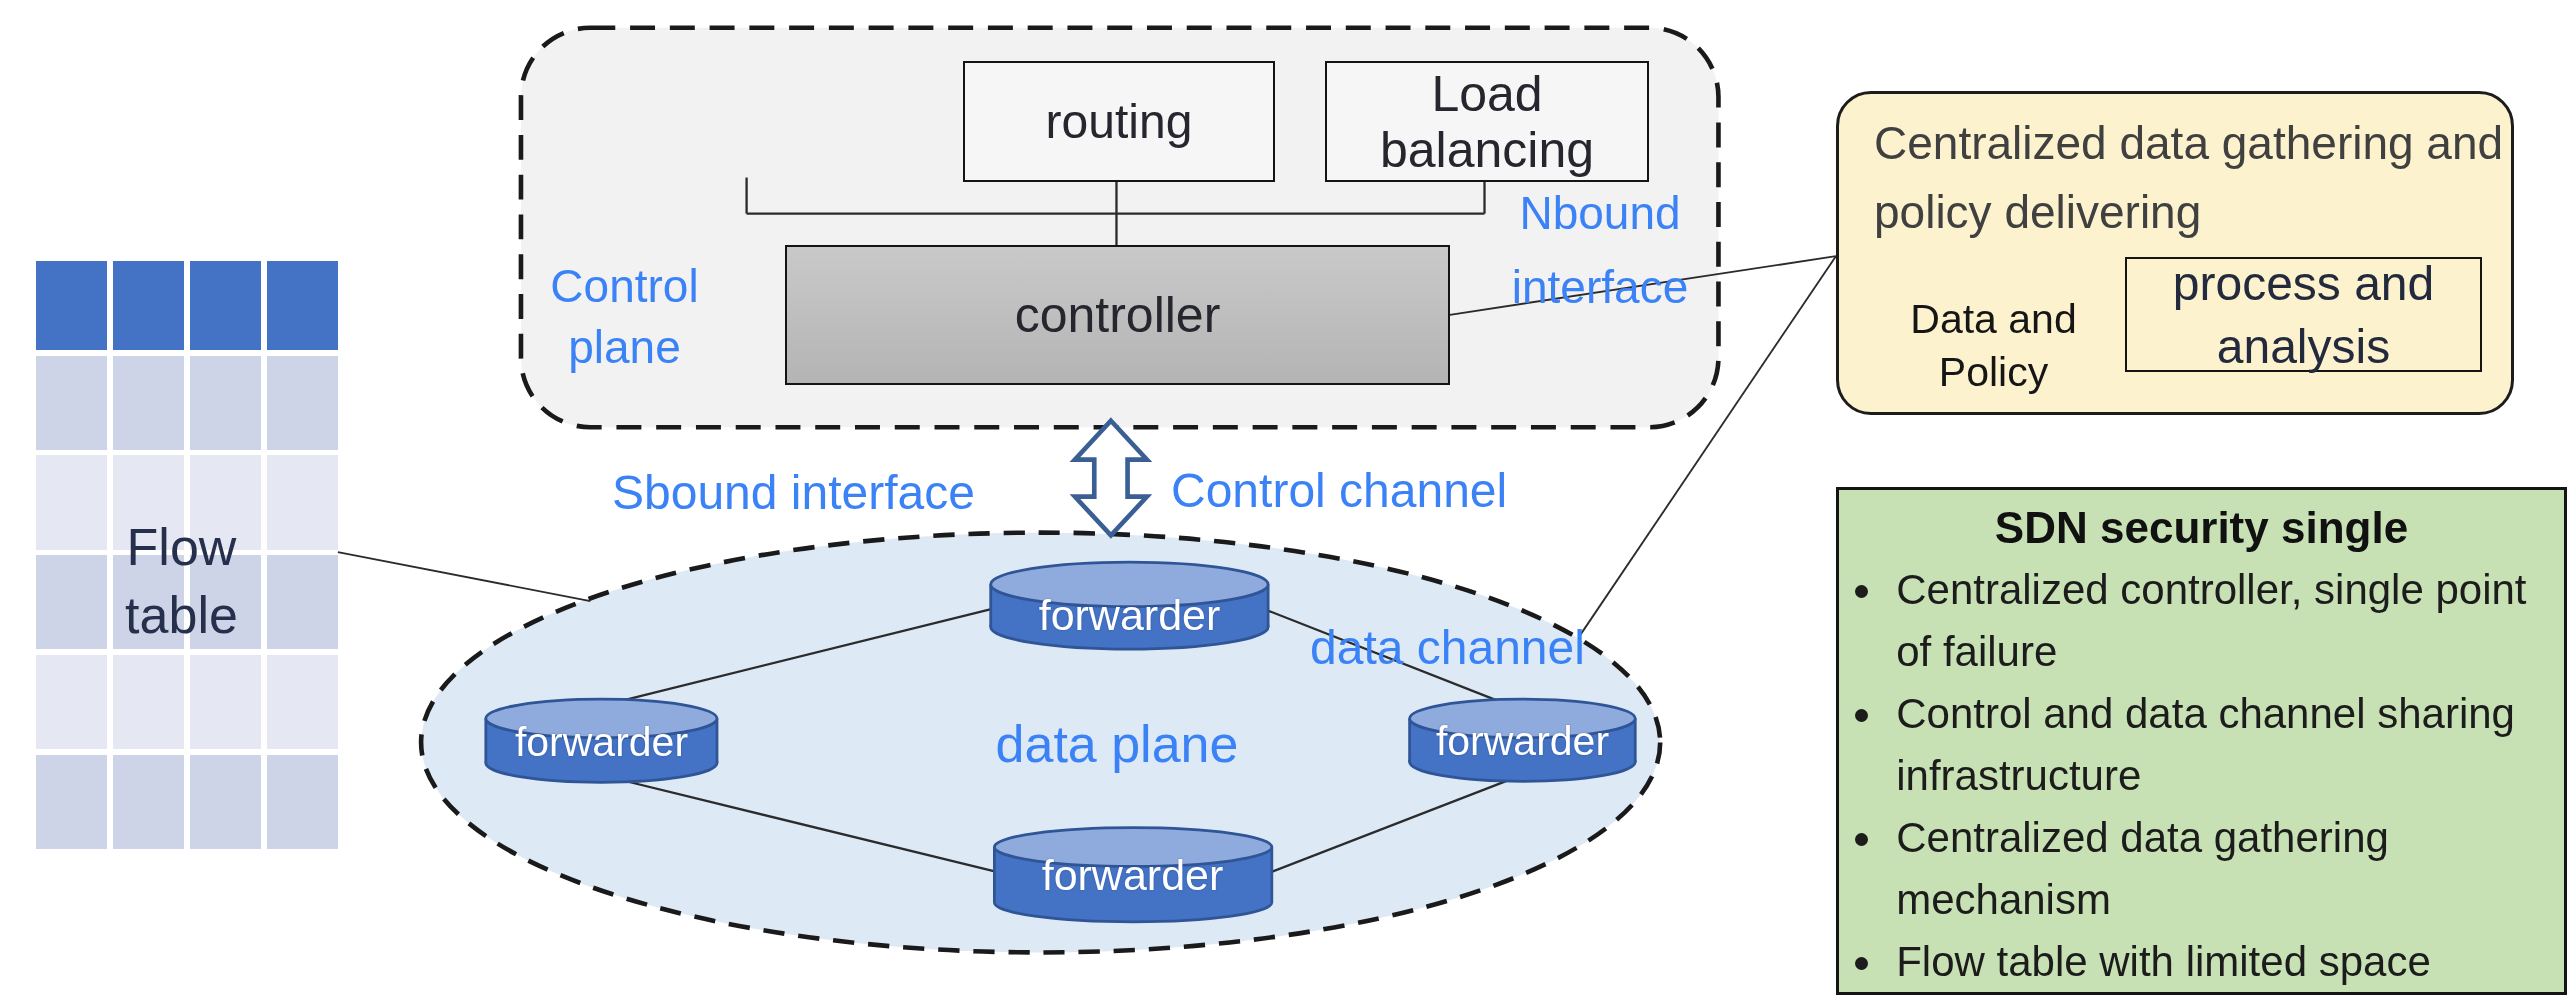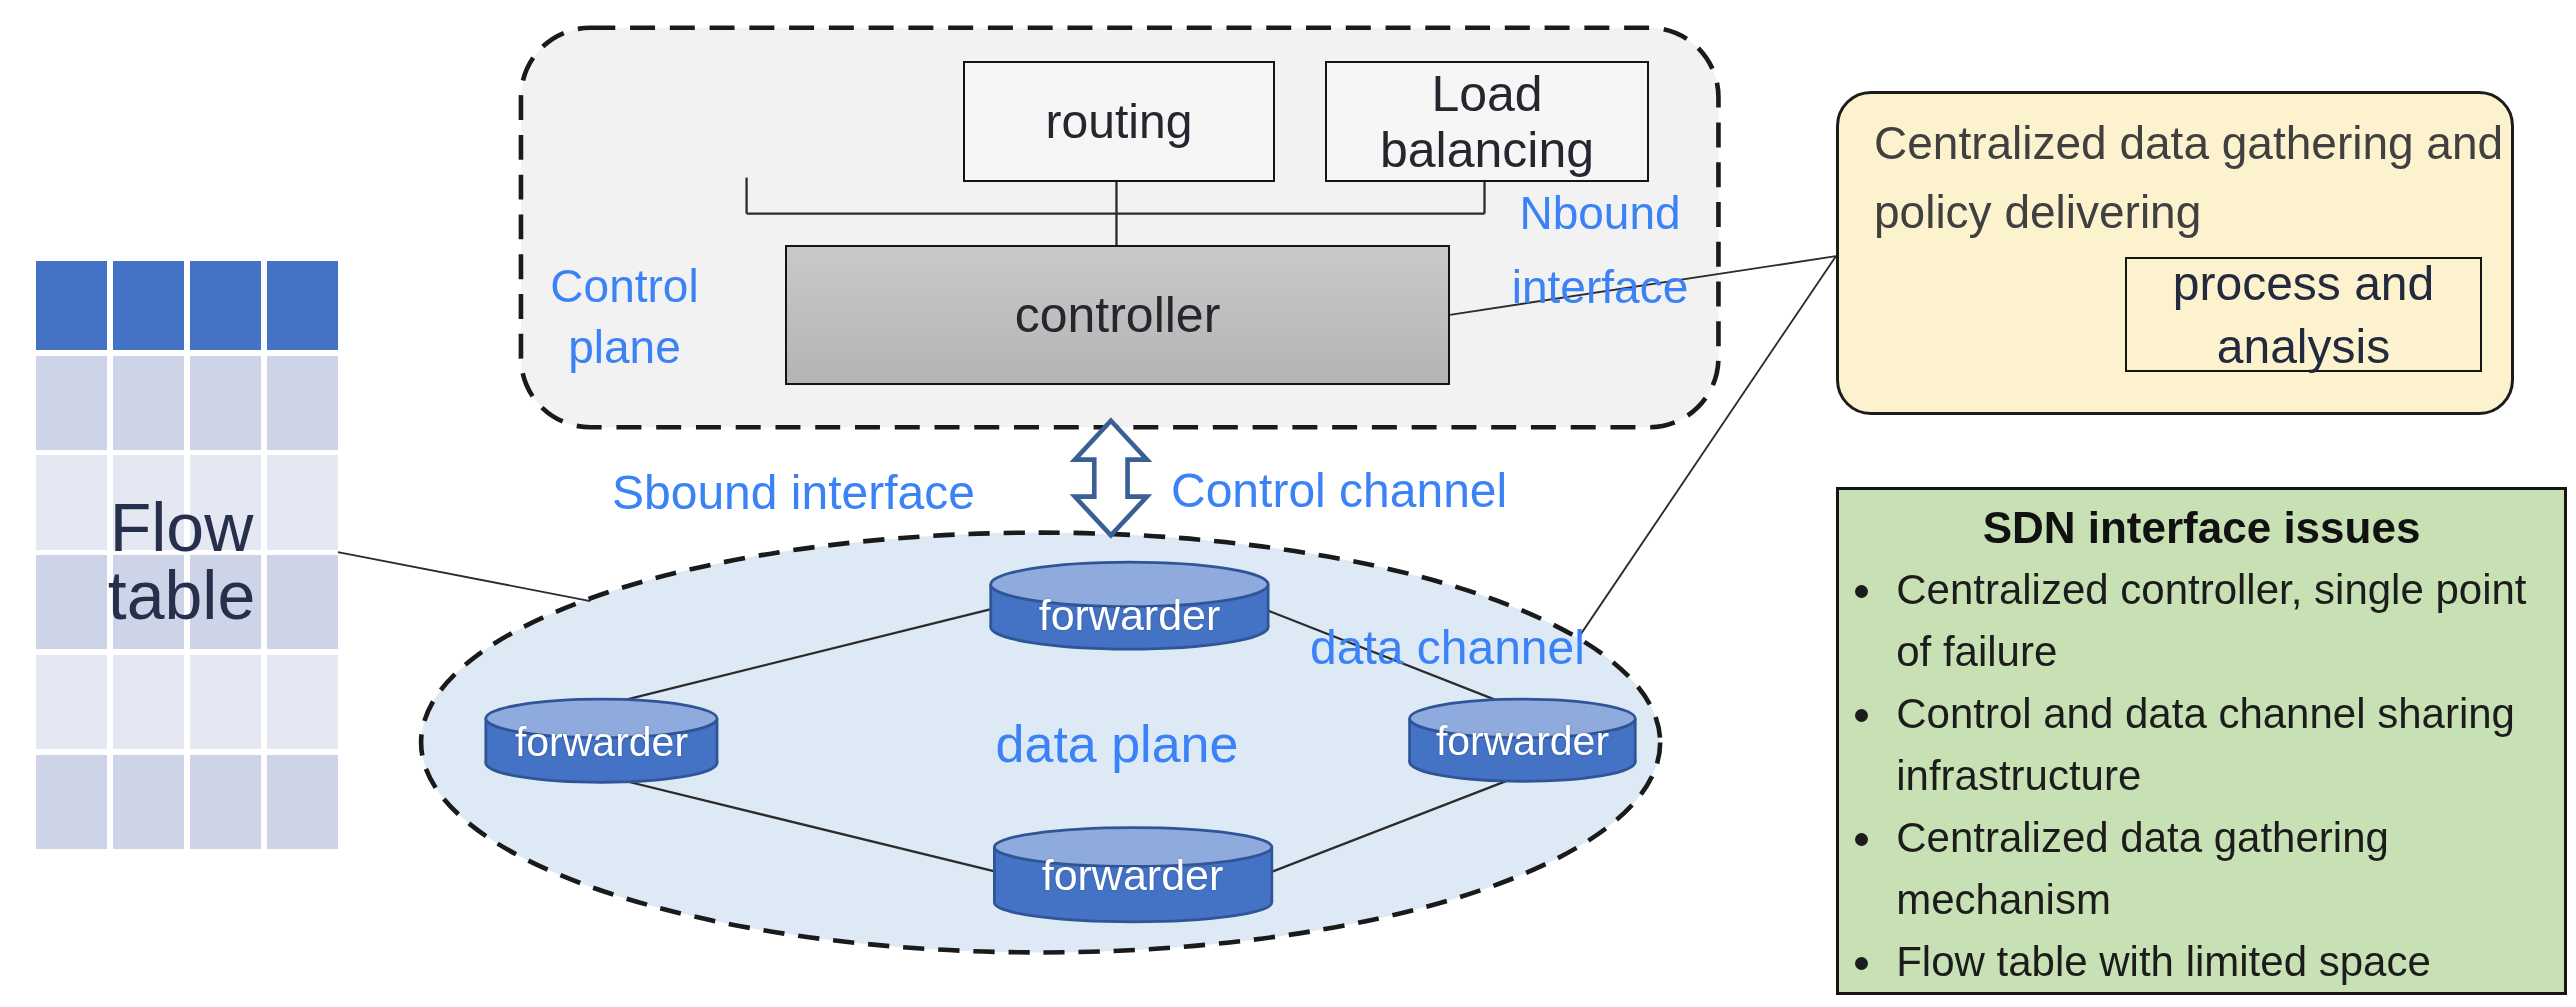--- a/index.html
+++ b/index.html
@@ -173,33 +173,36 @@
     <div class="cell ra"></div>
     <div class="cell rb"></div>
     <div class="cell rb"></div>
     <div class="cell rb"></div>
     <div class="cell rb"></div>
     <div class="cell ra"></div>
     <div class="cell ra"></div>
     <div class="cell ra"></div>
     <div class="cell ra"></div>
   </div>
-  <div class="abs ctr" style="left:89px;top:493px;width:185px;font-size:68px;line-height:68px;color:var(--navy-text);z-index:3;justify-content:center;">
+  <div class="abs ctr" style="left:89px;top:513px;width:185px;font-size:52px;line-height:68px;color:var(--navy-text);z-index:3;justify-content:center;">
     <span>Flow table</span>
   </div>
 
   <div class="abs yellow-box" style="left:1836px;top:91px;width:678px;height:324px;box-sizing:border-box;">
     <div class="yellow-title">Centralized data gathering and policy delivering</div>
   </div>
+  <div class="abs ctr gold-label" style="left:1892px;top:292px;width:203px;height:107px;">
+    <span>Data and Policy</span>
+  </div>
   <div class="abs ctr process-box" style="left:2125px;top:257px;width:357px;height:115px;box-sizing:border-box;">
     <span style="display:inline-block;width:296px;">process and analysis</span>
   </div>
 
   <div class="abs green-box" style="left:1836px;top:487px;width:731px;height:508px;">
-    <div class="green-title">SDN interface issues</div>
+    <div class="green-title">SDN security single</div>
     <ul>
       <li>Centralized controller, single point of failure</li>
       <li>Control and data channel sharing infrastructure</li>
       <li>Centralized data gathering mechanism</li>
       <li>Flow table with limited space</li>
     </ul>
   </div>
 
 </div>
 

